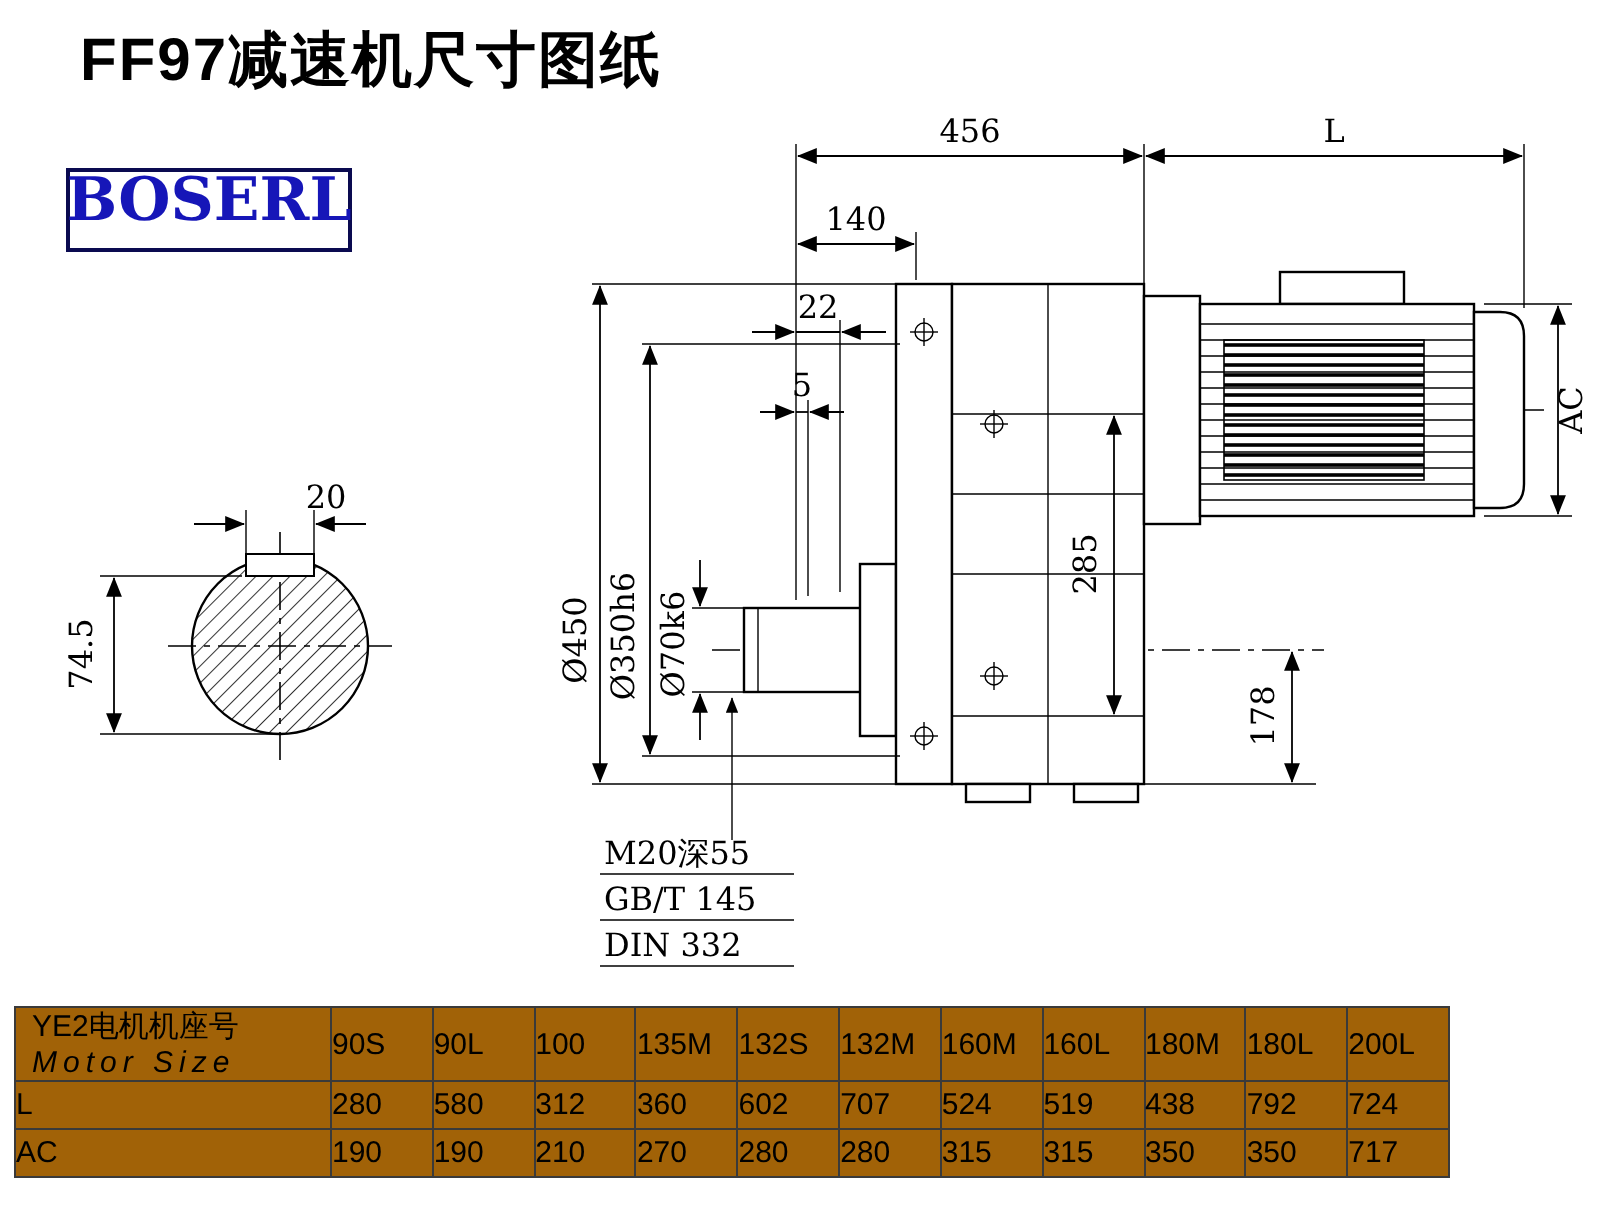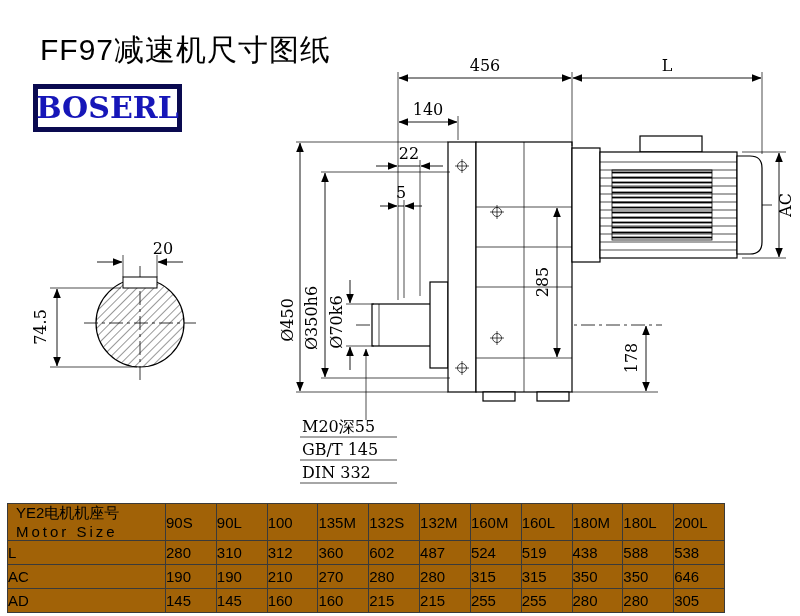--- a/index.html
+++ b/index.html
@@ -1,39 +1,39 @@
 <!DOCTYPE html>
 <html><head>
 <meta charset="utf-8">
 <style>
   html,body{margin:0;padding:0;background:#fff;}
   body{position:relative;width:800px;height:616px;overflow:hidden;
        font-family:"Liberation Sans",sans-serif;color:#000;}
 
-  .title{position:absolute;left:40px;top:10px;font-size:30px;font-weight:normal;
-         letter-spacing:1px;font-family:"Liberation Sans",sans-serif;margin-top:20px;}
+  .title{position:absolute;left:40px;top:10px;font-size:30px;font-weight:bold;
+         letter-spacing:1px;font-family:"Liberation Sans",sans-serif;}
 
   .logo{position:absolute;left:33px;top:84px;width:139px;height:38px;
-        border:5px solid #6d28d9;display:flex;align-items:center;justify-content:center;
+        border:2px solid #6d28d9;display:flex;align-items:flex-start;justify-content:center;
         font-family:"DejaVu Serif",serif;font-weight:bold;font-size:30px;line-height:1;}
 
   svg{position:absolute;left:0;top:0;}
   .thin{stroke:#000;stroke-width:0.7;fill:none;}
   .cl{stroke:#000;stroke-width:0.8;fill:none;stroke-dasharray:14 4 3 4;}
   .dim{stroke:#000;stroke-width:0.9;fill:none;}
   .part{fill:#fff;stroke:#000;stroke-width:1.2;}
   .dimtext{font-family:"DejaVu Serif",serif;font-size:16px;fill:#000;}
 
   table{position:absolute;left:7px;top:503px;width:718px;border-collapse:collapse;
         table-layout:fixed;font-size:15px;background:#a16207;}
   th,td{border:1px solid #3a3a3a;text-align:left;padding:0;font-weight:normal;}
   thead th{height:34px;}
   tbody td{height:23px;}
   .mh{text-align:left;padding-left:8px;}
-  .h-en{letter-spacing:3px;}
+  .h-en{letter-spacing:3px;font-style:italic;}
 </style>
 </head>
 <body>
 
 <div class="title">FF97减速机尺寸图纸</div>
 
 <div class="logo" style="color: rgb(22, 22, 184); border-color: rgb(10, 10, 80);">
   <span>BOSERL</span>
 </div>
 
@@ -197,53 +197,39 @@
         <th>160L</th>
         <th>180M</th>
         <th>180L</th>
         <th>200L</th>
       </tr>
   </thead>
   <tbody id="size-body">
       <tr>
         <td>L</td>
         <td>280</td>
-        <td>310</td>
+        <td>580</td>
         <td>312</td>
         <td>360</td>
         <td>602</td>
-        <td>487</td>
+        <td>707</td>
         <td>524</td>
         <td>519</td>
         <td>438</td>
-        <td>588</td>
-        <td>538</td>
+        <td>792</td>
+        <td>724</td>
       </tr>
       <tr>
         <td>AC</td>
         <td>190</td>
         <td>190</td>
         <td>210</td>
         <td>270</td>
         <td>280</td>
         <td>280</td>
         <td>315</td>
         <td>315</td>
         <td>350</td>
         <td>350</td>
-        <td>646</td>
-      </tr>
-      <tr>
-        <td>AD</td>
-        <td>145</td>
-        <td>145</td>
-        <td>160</td>
-        <td>160</td>
-        <td>215</td>
-        <td>215</td>
-        <td>255</td>
-        <td>255</td>
-        <td>280</td>
-        <td>280</td>
-        <td>305</td>
+        <td>717</td>
       </tr>
     </tbody>
 </table>
 
 </body></html>

